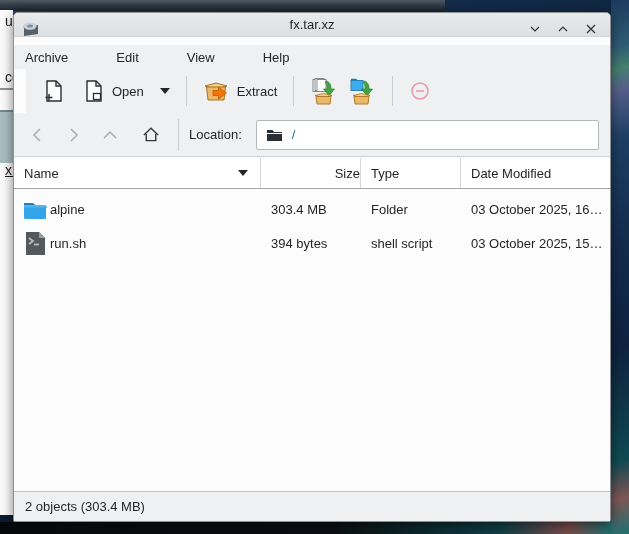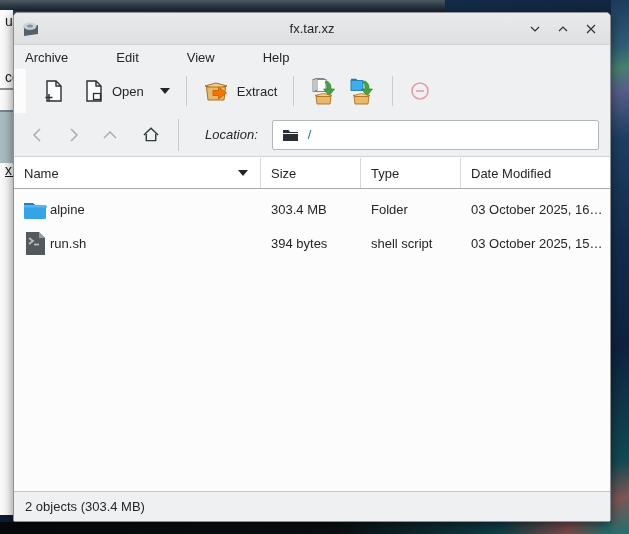--- a/index.html
+++ b/index.html
@@ -20,21 +20,21 @@
   .bgwin .frag { position:absolute; left:5px; font-size:14px; color:#1b1b1b; white-space:nowrap; }
   .frag-1 { top:3px; }
   .frag-2 { top:47px;margin-top:12px; }
   .frag-3 { top:152px; text-decoration: underline; }
   .bg-line { position:absolute; left:0; top:78px; width:13px; height:2px; background:#8f9496; }
   .bg-teal { position:absolute; left:0; top:100px; width:13px; height:53px; background:#a9bdc0; border-top:2px solid #73898d; }
   
   .window { position:absolute; left:13px; top:12px; width:598px; height:510px;
     background:#fcfcfc; border:1px solid #8f9294; border-radius:5px 5px 2px 2px;
     box-shadow: 0 3px 12px rgba(0,0,0,.5); }
-  .titlebar { position:absolute; left:0; top:0; right:0; height:32px;
+  .titlebar { position:absolute; left:0; top:0; right:0; height:24px;
     background: linear-gradient(180deg,#e9eaeb,#dddfe0); border-bottom:1px solid #d0d3d4;
     border-radius:4px 4px 0 0; display:flex; align-items:center;padding-left:48px; }
   .app-icon { position:absolute; left:8px; top:7px; width:18px; height:18px; }
   .title { position:absolute; left:0; right:0; text-align:center; color:#232629; }
   .controls { position:absolute; right:10px; top:0; height:32px; display:flex; align-items:center; gap:10px; }
   .ctl { background:none; border:none; padding:2px; width:18px; height:18px; cursor:default; display:flex; align-items:center; justify-content:center; }
   .menubar { position:absolute; left:0; top:32px; right:0; height:24px; background:#eff0f1;
     display:flex; align-items:center; padding-left:9px;gap:25px; }
   .menu-item { padding:2px 2px; margin-right:19px; }
   .toolbar { position:absolute; left:12px; top:56px; right:0; height:44px; background:#eff0f1;
@@ -43,29 +43,29 @@
     display:flex; align-items:center; gap:7px; }
   .tsep { width:1px; height:30px; background:#c9cccd; margin:0 11px; }
   .tri-down { width:0; height:0; border-left:5px solid transparent; border-right:5px solid transparent; border-top:6px solid #232629; display:inline-block; }
   .disabled { opacity:.95; }
   .navbar { position:absolute; left:0; top:100px; right:0; height:44px; background:#eff0f1;
     border-bottom:1px solid #d0d3d4; display:flex; align-items:center; padding-left:14px; }
   .nbtn { background:none; border:none; padding:0; width:18px; height:18px; display:flex; align-items:center; justify-content:center; }
   .nav-back { margin-right:19px; } .nav-fwd { margin-right:18px; } .nav-up { margin-right:23px; }
   .nav-home { margin-right:18px; }
   .nsep { width:1px; height:32px; background:#c9cccd; }
-  .loc-label { margin:0 14px 0 26px;font-style:italic; }
+  .loc-label { margin:0 14px 0 10px; }
   .loc-input { flex:1; margin-right:11px; height:30px; background:#ffffff; border:1px solid #b4b8ba;
     border-radius:2px; display:flex; align-items:center; padding:0 9px; gap:9px; }
   .loc-value { color:#2d6c9e; }
   
   .header { position:absolute; left:0; top:145px; right:0; height:31px; background:#ffffff;
     display:flex; border-bottom:1px solid #a6a9ab; }
   .hcell { border-right:1px solid #d5d7d8; display:flex; align-items:center; padding-left:10px; position:relative; }
-  .h-name { width:247px; } .h-size { width:100px; } .h-type { width:100px; } .h-date { flex:1; border-right:none; }
+  .h-name { width:247px; } .h-size { width:100px;justify-content:flex-end; } .h-type { width:100px; } .h-date { flex:1; border-right:none; }
   .sort { position:absolute; right:12px; top:12px; width:0; height:0;
     border-left:5px solid transparent; border-right:5px solid transparent; border-top:6px solid #232629; }
   
   .list { position:absolute; left:0; top:176px; right:0; bottom:30px; background:#fcfcfc; }
   .row { position:absolute; left:0; right:0; height:33px; }
   .row1 { top:4px; } .row2 { top:38px; }
   .cell { position:absolute; top:0; height:33px; display:flex; align-items:center; white-space:nowrap; overflow:hidden; }
   .c-icon { left:8px; width:28px; }
   .c-name { left:36px; width:200px; }
   .c-size { left:257px; width:95px; }

